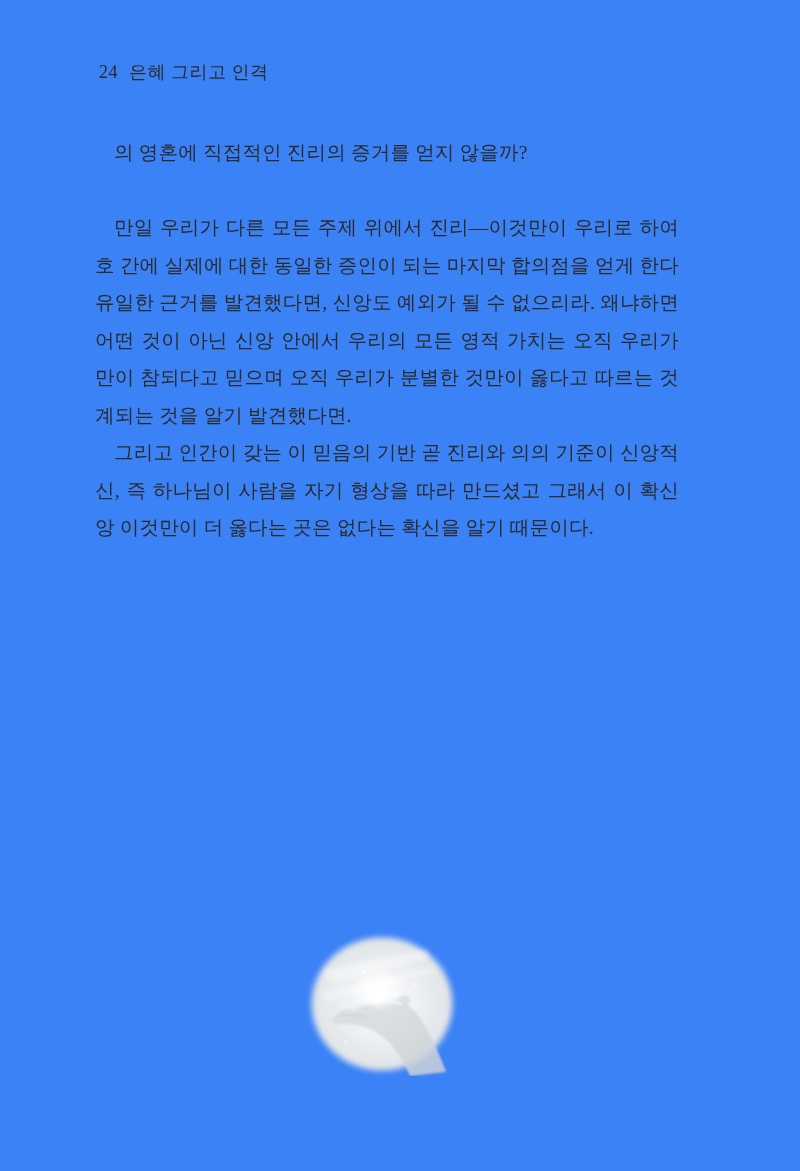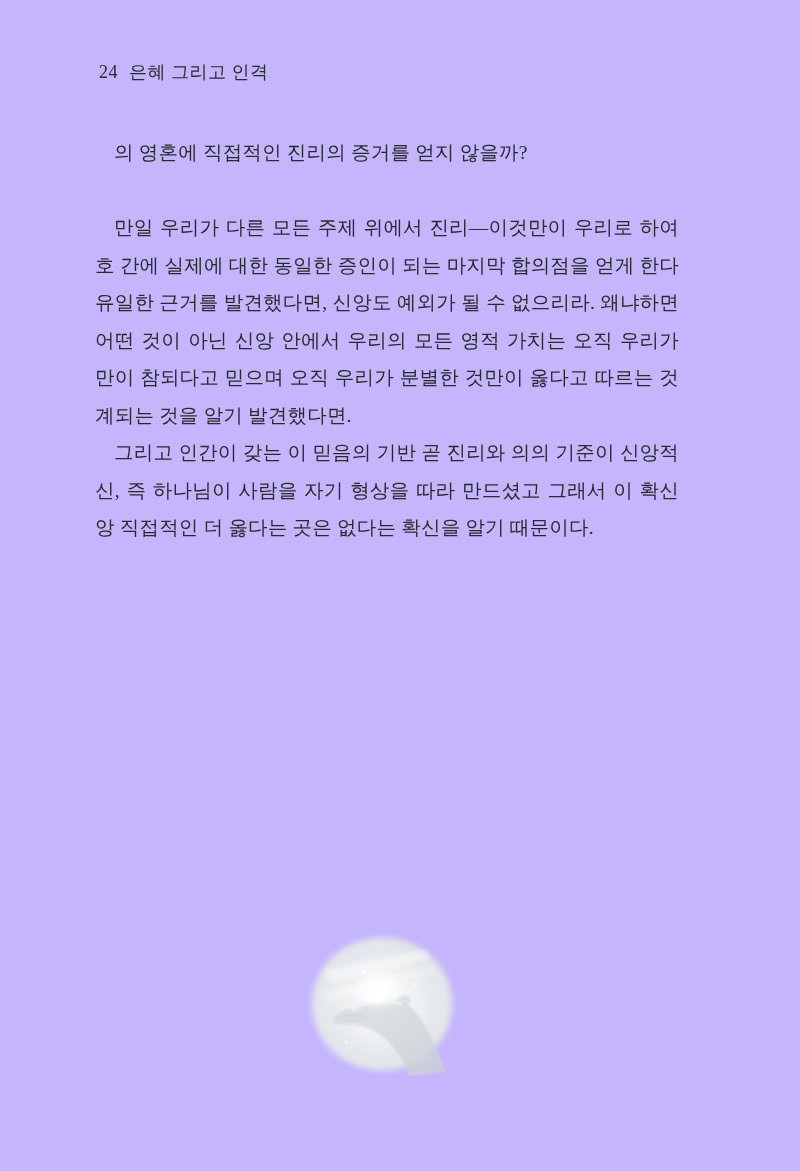--- a/index.html
+++ b/index.html
@@ -11,21 +11,21 @@
     width: 800px;
     height: 1171px;
     position: relative;
     overflow: hidden;
     font-family: "Liberation Serif", "DejaVu Serif", serif;
     color: #2a2a2a;
   }
   .page {
     position: absolute;
     inset: 0;
-    background: #c4b5fd;
+    background: #3b82f6;
   }
   .running-header {
     position: absolute;
     left: 99px;
     top: 60px;
     font-size: 18px;
     letter-spacing: 0.5px;
     display: flex;
     align-items: baseline;
     gap: 11px;
@@ -75,21 +75,21 @@
   <div class="text-block">
     <div class="line indent">의 영혼에 직접적인 진리의 증거를 얻지 않을까?</div>
     <div class="line indent jst gap">만일 우리가 다른 모든 주제 위에서 진리―이것만이 우리로 하여금 상</div>
     <div class="line jst">호 간에 실제에 대한 동일한 증인이 되는 마지막 합의점을 얻게 한다―의</div>
     <div class="line jst">유일한 근거를 발견했다면, 신앙도 예외가 될 수 없으리라. 왜냐하면 다른</div>
     <div class="line jst">어떤 것이 아닌 신앙 안에서 우리의 모든 영적 가치는 오직 우리가 본 것</div>
     <div class="line jst">만이 참되다고 믿으며 오직 우리가 분별한 것만이 옳다고 따르는 것에 관</div>
     <div class="line">계되는 것을 알기 발견했다면.</div>
     <div class="line indent jst">그리고 인간이 갖는 이 믿음의 기반 곧 진리와 의의 기준이 신앙적 확</div>
     <div class="line jst">신, 즉 하나님이 사람을 자기 형상을 따라 만드셨고 그래서 이 확신이 신</div>
-    <div class="line">앙 직접적인 더 옳다는 곳은 없다는 확신을 알기 때문이다.</div>
+    <div class="line">앙 이것만이 더 옳다는 곳은 없다는 확신을 알기 때문이다.</div>
   </div>
 
   <div class="watermark">
     <svg width="152" height="144" viewBox="0 0 152 144" xmlns="http://www.w3.org/2000/svg">
       <defs>
         <radialGradient id="vig" cx="50%" cy="50%" r="50%">
           <stop offset="0%" stop-color="#fafbfc"></stop>
           <stop offset="40%" stop-color="#f1f3f5"></stop>
           <stop offset="72%" stop-color="#e6e9ec"></stop>
           <stop offset="90%" stop-color="#e2e5e9"></stop>

